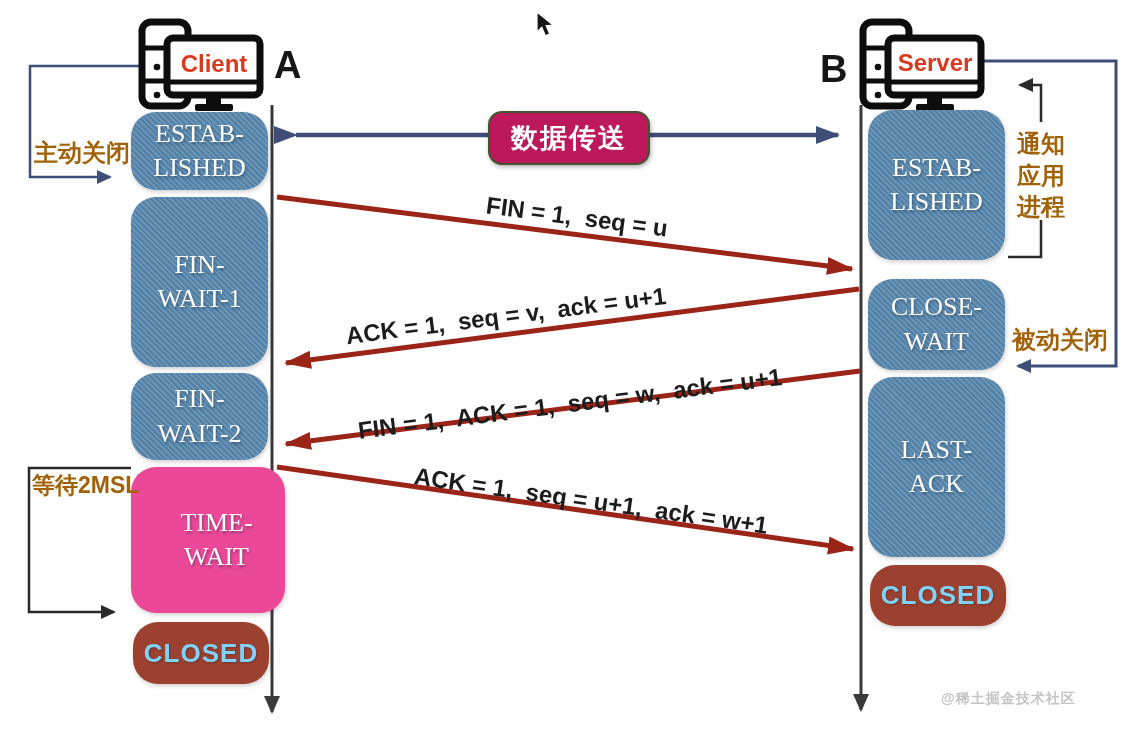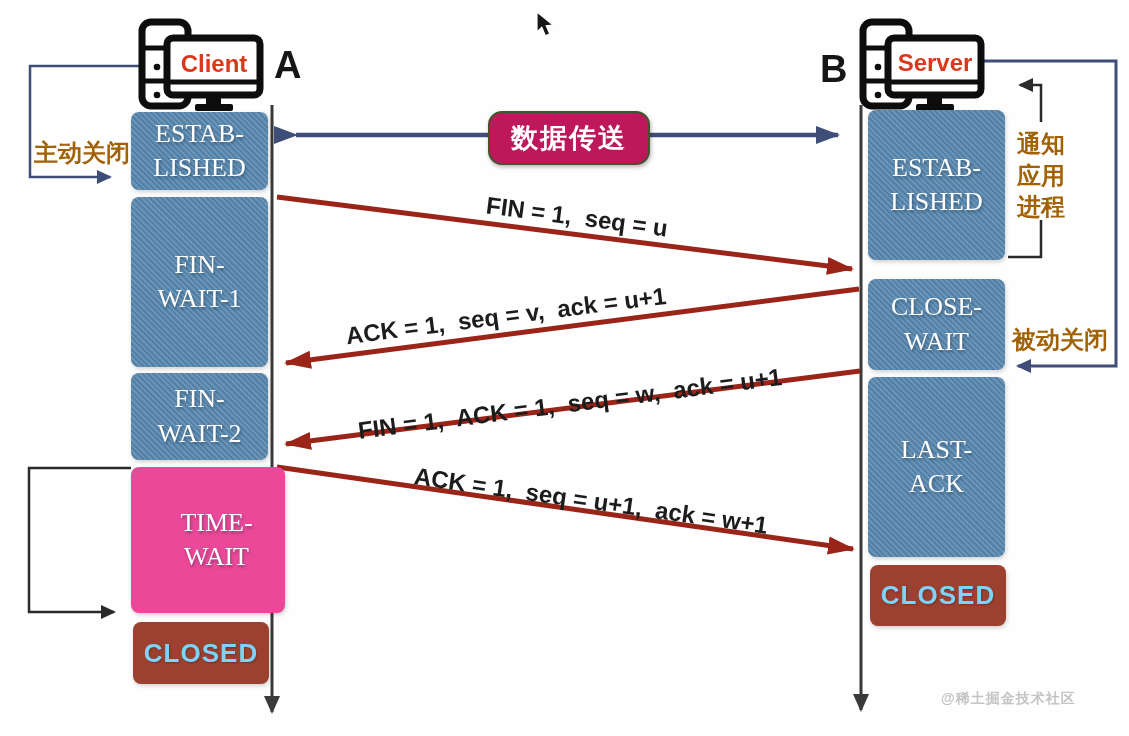--- a/index.html
+++ b/index.html
@@ -3,21 +3,21 @@
 <meta charset="utf-8">
 <style>
   html,body{margin:0;padding:0;background:#fff;}
   .canvas{
     position:relative;width:1129px;height:736px;background:#fefefe;overflow:hidden;
     font-family:"Liberation Sans", sans-serif;
     text-decoration:underline;
   }
   svg.overlay{position:absolute;left:0;top:0;width:1129px;height:736px;}
   .box{
-    position:absolute;border-radius:8px;display:flex;flex-direction:column;
+    position:absolute;border-radius:25px;display:flex;flex-direction:column;
     justify-content:center;color:#fff;
     font-family:"Liberation Serif", serif;font-size:26px;line-height:1.32;
     text-shadow:1px 2px 3px rgba(15,35,55,.45);
     box-shadow:1px 2px 4px rgba(0,0,0,.18);
   }
   .box.blue{
     background-color:#5d8cb3;
     background-image:repeating-linear-gradient(45deg,
       rgba(22,48,74,.13) 0px, rgba(22,48,74,.13) 2px,
       rgba(255,255,255,.07) 2px, rgba(255,255,255,.07) 4px);
@@ -170,20 +170,21 @@
     <span>CLOSED</span>
   </div>
 
   <div class="msg" style="left:577px;top:217px;transform:translate(-50%,-50%) rotate(7.4deg)">FIN = 1,  seq = u</div>
   <div class="msg" style="left:506px;top:316px;transform:translate(-50%,-50%) rotate(-7.2deg)">ACK = 1,  seq = v,  ack = u+1</div>
   <div class="msg" style="left:570px;top:404px;transform:translate(-50%,-50%) rotate(-7.3deg)">FIN = 1,  ACK = 1,  seq = w,  ack = u+1</div>
   <div class="msg" style="left:591px;top:501px;transform:translate(-50%,-50%) rotate(8deg)">ACK = 1,  seq = u+1,  ack = w+1</div>
 
   <div class="cjk" style="left:34px;top:137px">主动关闭</div>
   <div class="cjk" style="left:1012px;top:324px">被动关闭</div>
+  <div class="cjk small" style="left:32px;top:470px">等待2MSL</div>
   <div class="cjk stack" style="left:1016px;top:128px">
     <span>通知</span>
     <span>应用</span>
     <span>进程</span>
   </div>
 
   <div class="watermark">@稀土掘金技术社区</div>
 
 </div>
 

